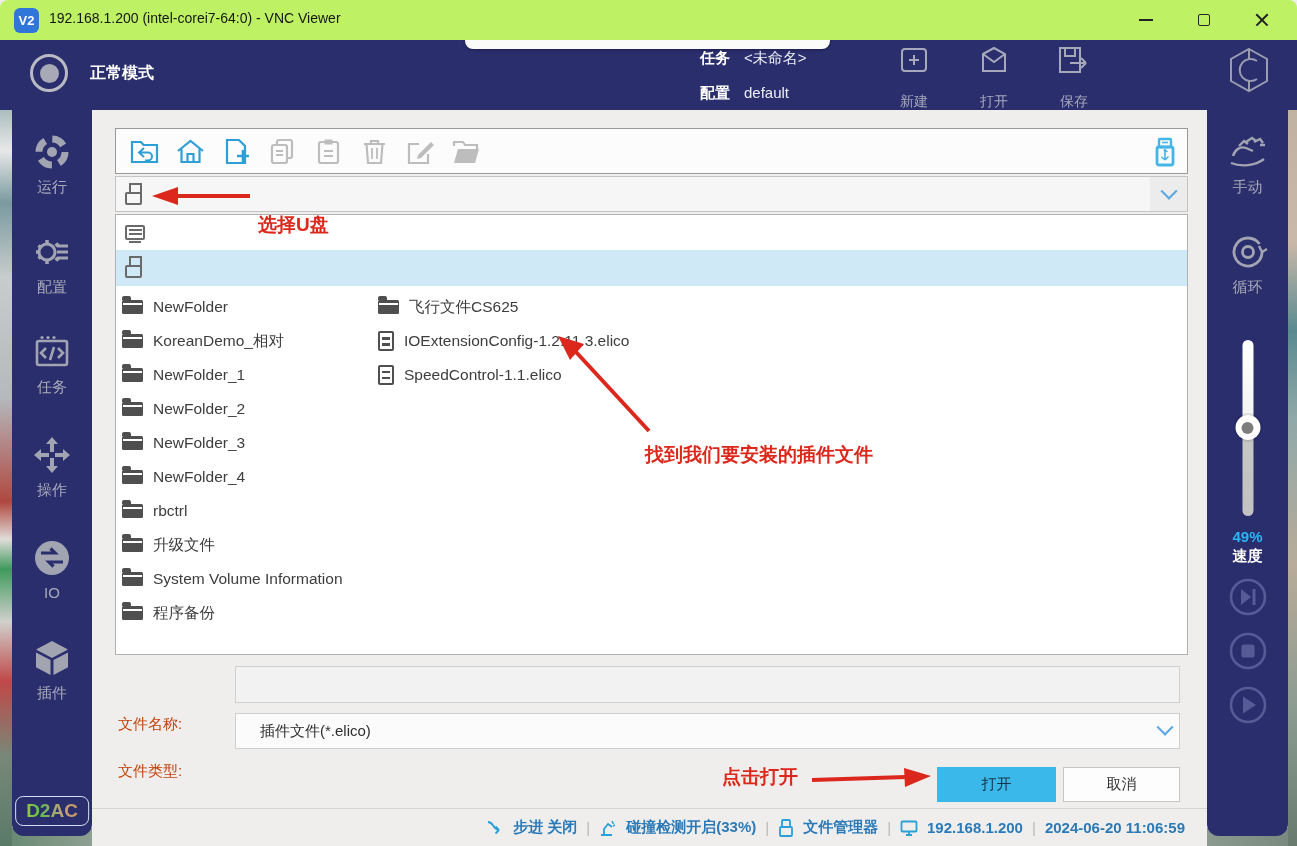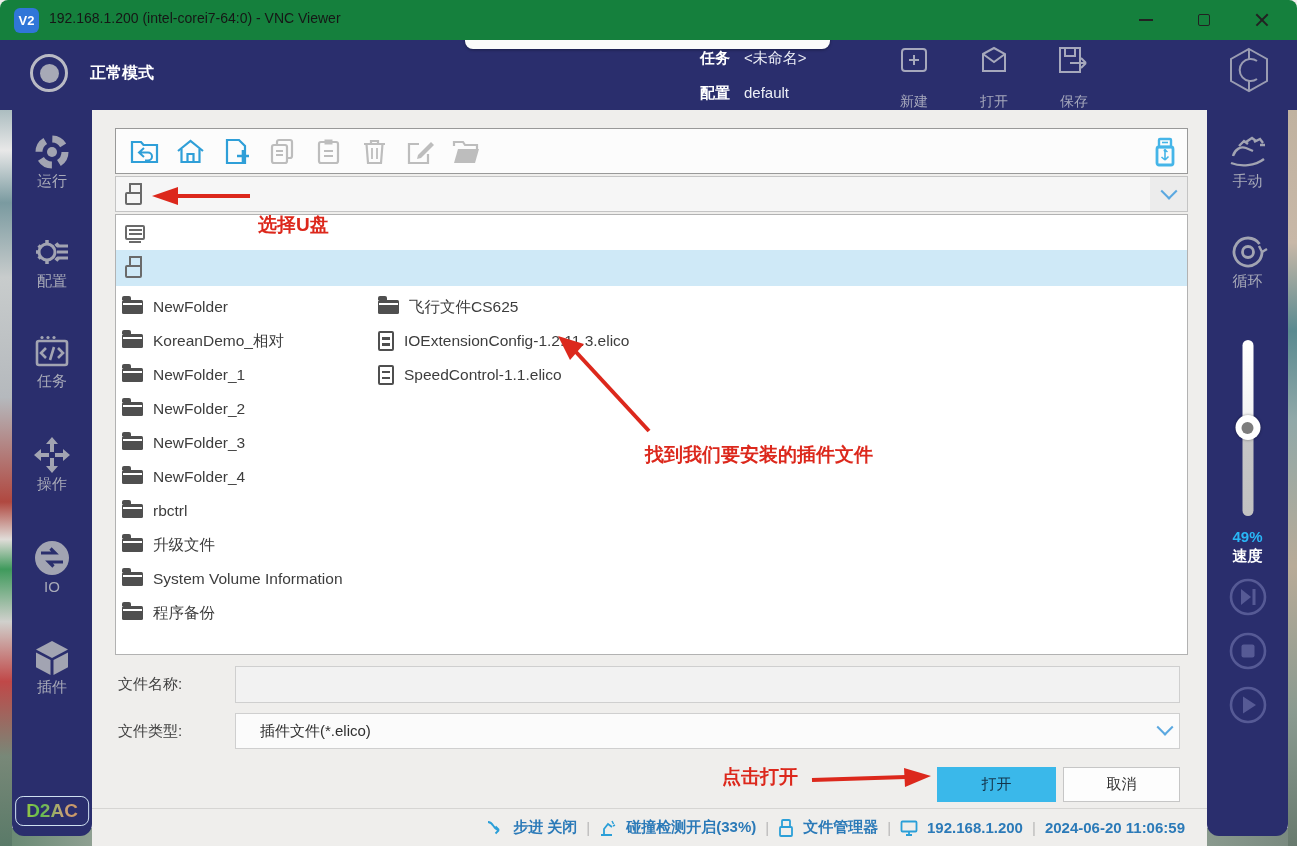--- a/index.html
+++ b/index.html
@@ -1,21 +1,21 @@
 <!DOCTYPE html>
 <html><head>
 <meta charset="utf-8">
 <style>
   * { margin:0; padding:0; box-sizing:border-box; }
   html,body { background:#6f6f6f; }
   body { font-family:"Liberation Sans","DejaVu Sans",sans-serif; }
   #root { position:relative; width:1297px; height:846px; overflow:hidden; background:#efeeec; }
 
   
-  .titlebar { position:absolute; top:0; left:0; width:1297px; height:40px; background:#15803d; border-radius:8px 8px 0 0; z-index:30; }
+  .titlebar { position:absolute; top:0; left:0; width:1297px; height:40px; background:#bef264; border-radius:8px 8px 0 0; z-index:30; }
   .vnc-badge { position:absolute; left:14px; top:8px; width:25px; height:25px; background:#3076d8; border-radius:6px; color:#fff; font-weight:bold; font-size:13px; display:flex; align-items:center; justify-content:center; }
   .title-text { position:absolute; left:49px; top:10px; font-size:14px; color:#161616; white-space:nowrap; }
   .win-controls { position:absolute; right:6px; top:0; height:40px; display:flex; }
   .win-btn { width:58px; height:40px; display:flex; align-items:center; justify-content:center; }
   .glyph-min { width:14px; height:2px; background:#222; }
   .glyph-max { width:12px; height:12px; border:1.6px solid #222; border-radius:2px; }
   .glyph-close { position:relative; width:14px; height:14px; }
   .glyph-close::before,.glyph-close::after { content:""; position:absolute; left:-1px; top:6px; width:16px; height:1.8px; background:#222; }
   .glyph-close::before { transform:rotate(45deg); } .glyph-close::after { transform:rotate(-45deg); }
 
@@ -37,21 +37,21 @@
     background:linear-gradient(#9ab0b4 0%,#e8e8e8 7%,#7a9aa0 14%,#c8cccc 24%,#b5b9bd 40%,#b04840 54%,#e0dcd8 59%,#3f9a5c 63%,#d0d0cc 70%,#c04848 78%,#788878 88%,#5a7a68 100%); }
   .strip-right { position:absolute; right:0; top:110px; width:9px; height:736px; z-index:1;
     background:linear-gradient(#c0b2a0 0%,#c8b8a8 18%,#5a8a90 30%,#90a8a8 42%,#b8ab98 62%,#8a9a90 82%,#687a6e 100%); }
   .corner-bl { position:absolute; left:12px; top:828px; width:80px; height:18px; background:linear-gradient(90deg,#6a8a74,#8fa092); z-index:1; }
   .corner-br { position:absolute; left:1207px; top:828px; width:81px; height:18px; background:linear-gradient(90deg,#8a9a8e,#7a8a80); z-index:1; }
 
   
   .sidebar { position:absolute; top:110px; background:#2a2e6d; z-index:5; }
   .sidebar.left { left:12px; width:80px; height:726px; border-radius:0 0 12px 12px; }
   .sidebar.right { left:1207px; width:81px; height:726px; border-radius:0 0 12px 12px; }
-  .side-item { position:absolute; left:0; width:100%; display:flex; flex-direction:column; align-items:center; color:#a2a4b2; }
+  .side-item { position:absolute; left:0; width:100%; display:flex; flex-direction:column; align-items:center; gap:6px; color:#a2a4b2; }
   .side-item .lbl { font-size:15px; color:#a8aab8; }
   .d2ac { position:absolute; left:50%; transform:translateX(-50%); bottom:10px; border:1.5px solid #cfe0f0; border-radius:8px; padding:3px 10px; font-size:19px; font-weight:bold;
     background:linear-gradient(90deg,#c2c93e,#5fbf4e,#c9a277,#c98d55); -webkit-background-clip:text; background-clip:text; color:transparent; }
   .slider-track { position:absolute; left:50%; transform:translateX(-50%); top:230px; width:11px; height:176px; border-radius:6px;
     background:linear-gradient(#ffffff 0%,#f2f2f2 48%,#c6c6c6 52%,#c2c2c2 100%); }
   .slider-thumb { position:absolute; left:50%; transform:translateX(-50%); top:305px; width:25px; height:25px; background:#fff; border-radius:50%; display:flex; align-items:center; justify-content:center; box-shadow:0 0 3px rgba(0,0,0,.4); }
   .slider-thumb i { width:12px; height:12px; border-radius:50%; background:#7d7d7d; }
   .speed-pct { position:absolute; top:418px; width:100%; text-align:center; color:#29b6f6; font-weight:bold; font-size:15px; }
   .speed-lbl { position:absolute; top:437px; width:100%; text-align:center; color:#fff; font-weight:bold; font-size:15px; }
   .pb-btn { position:absolute; left:50%; transform:translateX(-50%); width:40px; height:40px; color:#565a95; }
@@ -82,21 +82,21 @@
   .g-file { position:relative; width:16px; height:20px; border:2px solid #4f4f4f; border-radius:2px; flex:none; background:#fff; }
   .g-file::before { content:""; position:absolute; left:2px; right:2px; top:4px; height:10px;
     background:linear-gradient(#4f4f4f 0 2.5px,transparent 2.5px 6px,#4f4f4f 6px 8.5px,transparent 8.5px); }
   .g-usb { position:relative; width:17px; height:13px; border:2.2px solid #6a6a6a; border-radius:2px; margin-top:11px; flex:none; }
   .g-usb::before { content:""; position:absolute; top:-11px; left:1.5px; width:9px; height:9px; border:2.2px solid #6a6a6a; border-bottom:none; border-radius:1px 1px 0 0; }
   .g-mon { position:relative; width:20px; height:15px; border:2.2px solid #6a6a6a; border-radius:2px; flex:none; }
   .g-mon::before { content:""; position:absolute; left:1.5px; right:1.5px; top:1.5px; height:8px;
     background:linear-gradient(#6a6a6a 0 2px,transparent 2px 4px,#6a6a6a 4px 6px,transparent 6px 8px,#6a6a6a 8px); }
   .g-mon::after { content:""; position:absolute; left:2px; right:2px; bottom:-5px; height:2.2px; background:#6a6a6a; }
 
-  .fname-label,.ftype-label { position:absolute; left:26px; font-size:15px; color:#404040; }
+  .fname-label,.ftype-label { position:absolute; left:26px; font-size:15px; color:#c2410c;margin-top:40px; }
   .fname-label { top:565px; } .ftype-label { top:612px; }
   .fname-input { position:absolute; left:143px; top:556px; width:945px; height:37px; background:#f2f2f2; border:1px solid #cfcfcf; font-size:15px; padding:0 10px; color:#333; }
   .ftype-select { position:absolute; left:143px; top:603px; width:945px; height:36px; background:#fbfbfb; border:1px solid #cfcfcf; display:flex; align-items:center; padding-left:24px; font-size:15px; color:#2e2e2e; }
   .ftype-chevron { position:absolute; right:8px; top:10px; }
   .btn { position:absolute; top:657px; height:35px; display:flex; align-items:center; justify-content:center; font-size:15px; cursor:pointer; }
   .btn-open { left:845px; width:119px; background:#3ab8ea; color:#14344a; border:1px solid #3ab8ea; }
   .btn-cancel { left:971px; width:117px; background:#fdfdfd; color:#333; border:1px solid #c6c6c6; }
 
   .statusbar { position:absolute; left:0; top:698px; width:1115px; height:38px; border-top:1px solid #d6d5d3; display:flex; align-items:center; justify-content:flex-end; padding-right:22px; gap:9px; color:#2b7ab8; font-size:15px; font-weight:bold; white-space:nowrap; }
   .statusbar .sep { color:#b8b8b8; font-weight:normal; }

